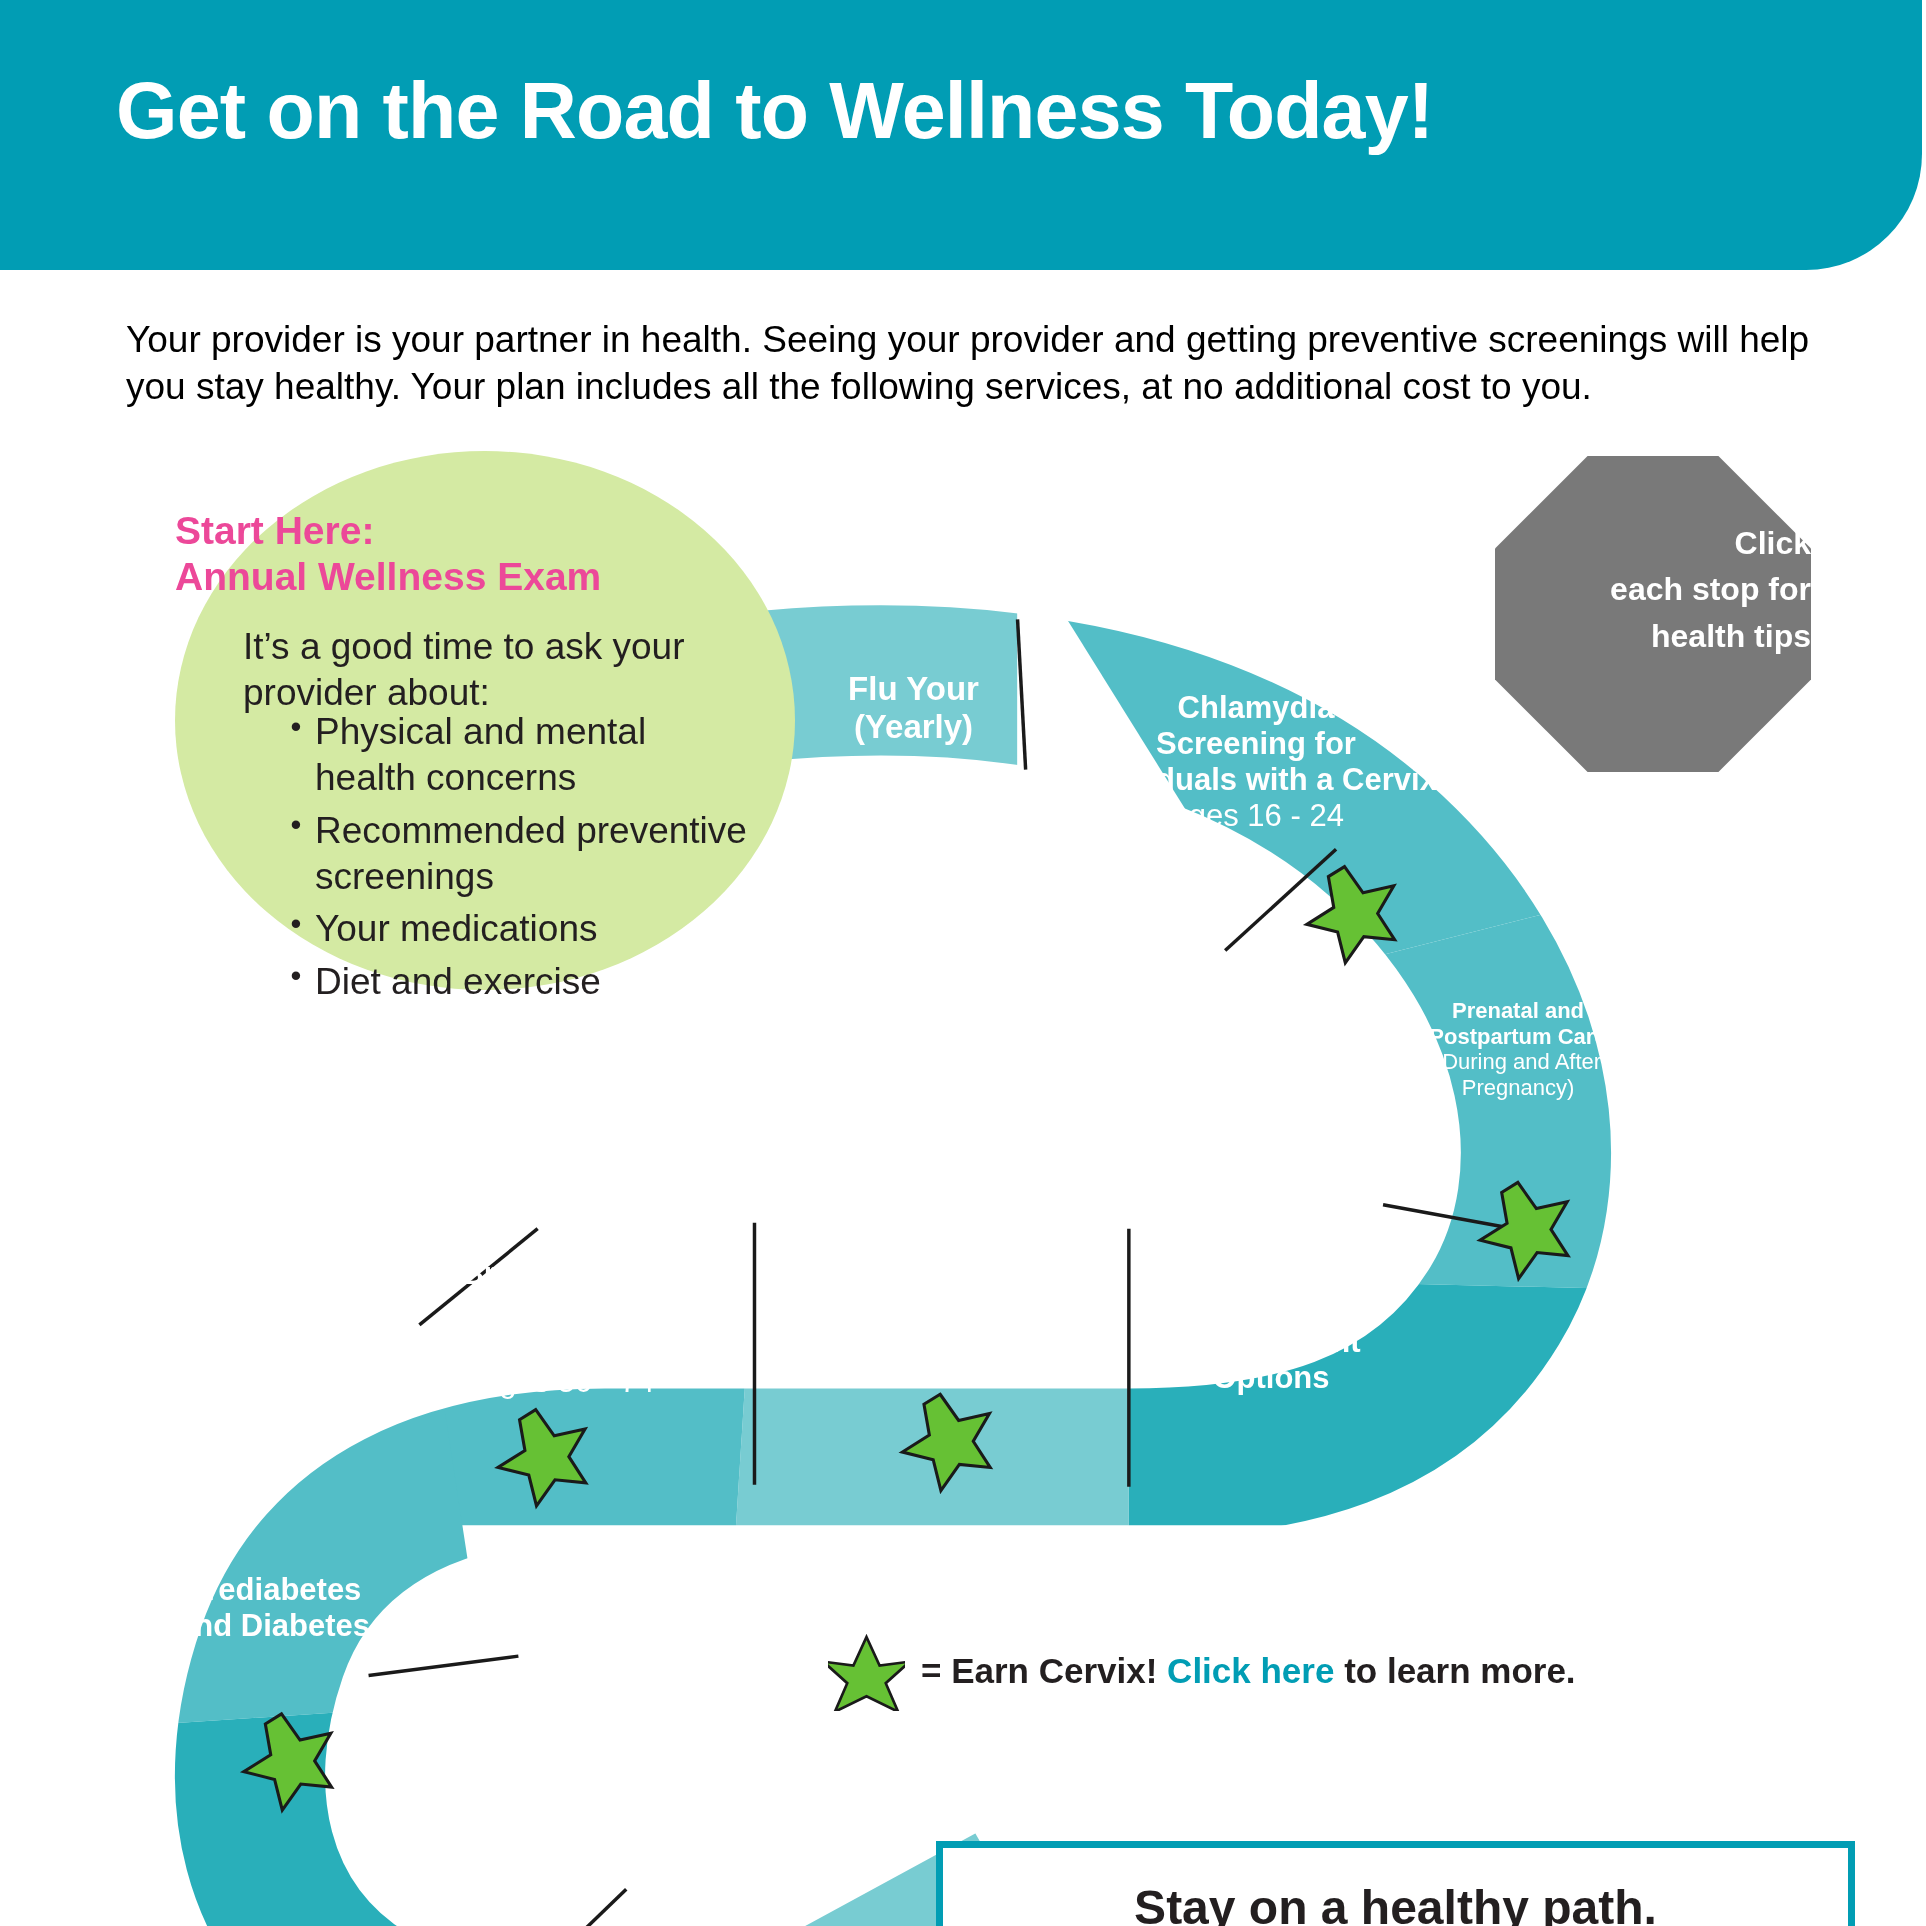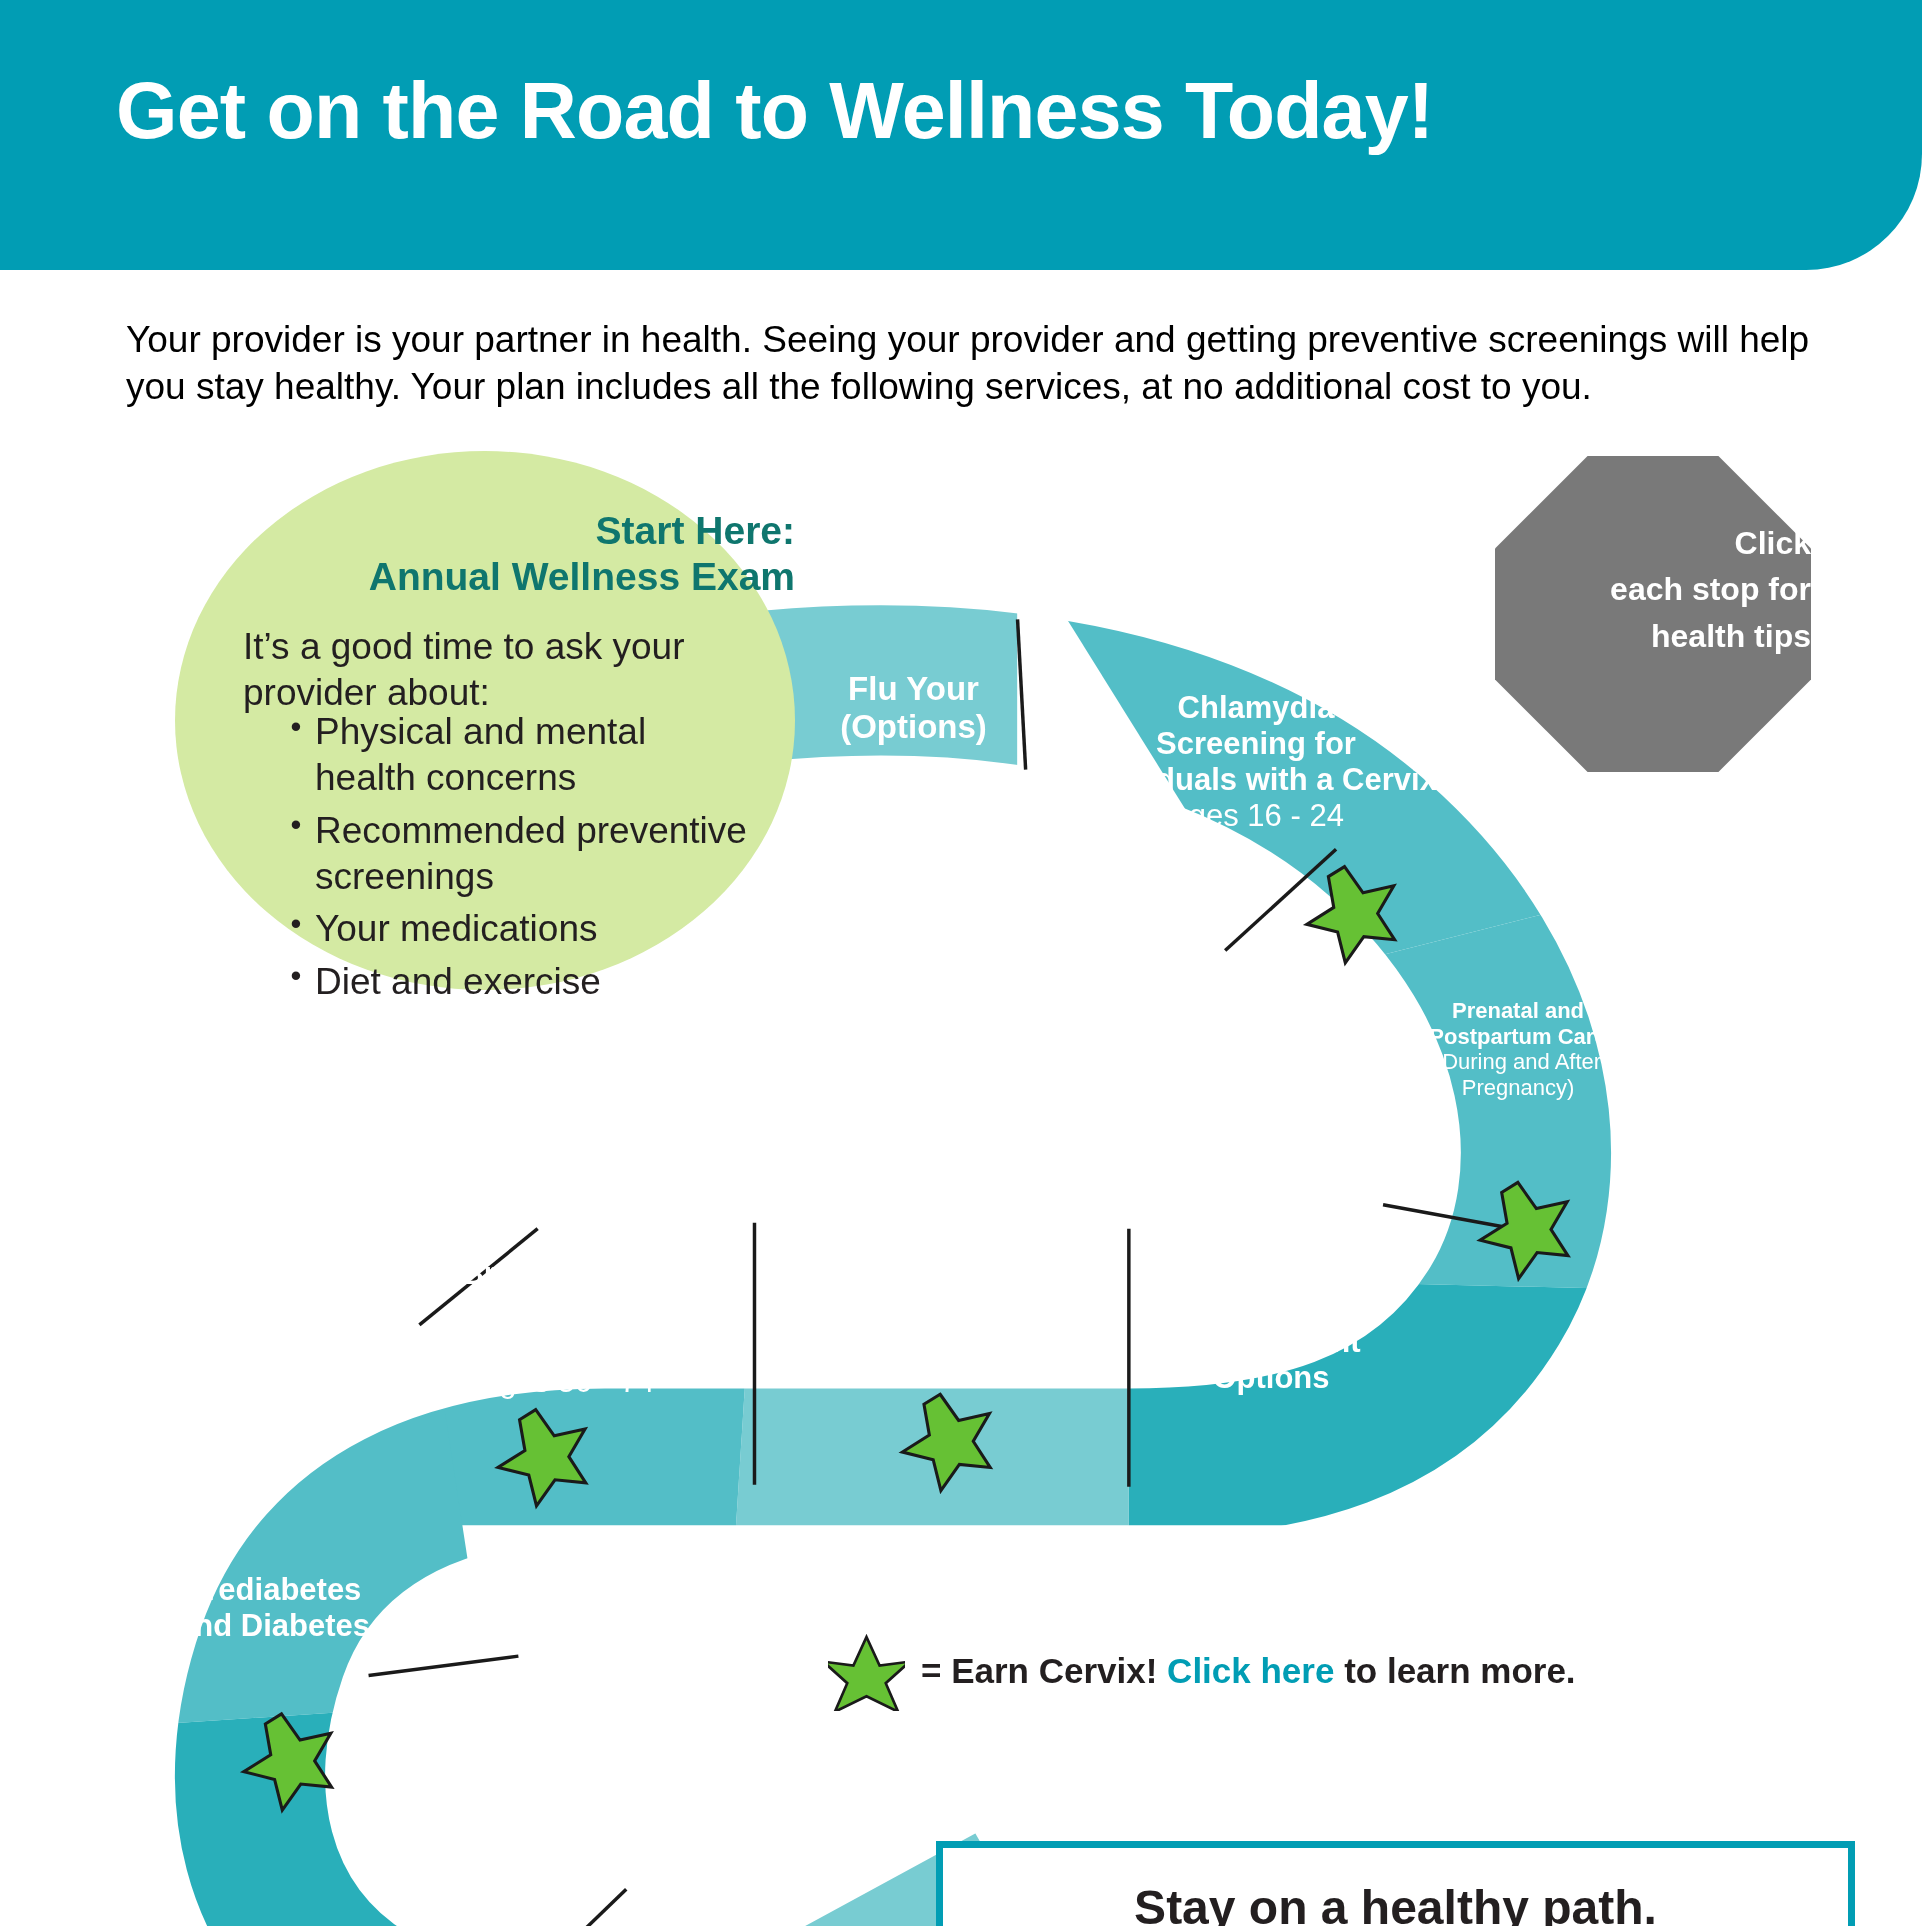--- a/index.html
+++ b/index.html
@@ -31,21 +31,21 @@
     font-size:37px;line-height:1.28;color:#000000;
   }
   
   #start-circle{
     position:absolute;left:175px;top:451px;width:620px;height:539px;
     background:#D4EAA3;border-radius:50%;
     z-index:6;
   }
   #start-title{
     position:absolute;left:175px;top:508px;width:620px;
-    text-align:right;color:#0f766e;font-weight:bold;
+    text-align:left;color:#ec4899;font-weight:bold;
     font-size:39px;line-height:1.18;z-index:7;
   }
   #start-sub{
     position:absolute;left:243px;top:624px;width:501px;
     color:#231f20;font-size:37px;line-height:1.25;z-index:7;
   }
   #start-list{
     position:absolute;left:285px;top:709px;width:470px;
     color:#231f20;font-size:37px;line-height:1.25;z-index:7;
     margin:0;padding:0;list-style:none;
@@ -213,21 +213,21 @@
 
 <div id="octagon"></div>
 <div id="octagon-text">
   <div>Click</div>
   <div>each stop for</div>
   <div>health tips</div>
 </div>
 
 <div class="seg-label" style="left:794px;top:670px;width:239px;font-size:33px;">
   <div>Flu Your</div>
-  <div>(Options)</div>
+  <div>(Yearly)</div>
 </div>
 
 <div class="seg-label" style="left:1025px;top:690px;width:462px;font-size:31px;">
   <div>Chlamydia</div>
   <div>Screening for</div>
   <div>Individuals with a Cervix</div>
   <div class="sub">Ages 16 - 24</div>
 </div>
 
 <div class="seg-label" style="left:1364px;top:998px;width:308px;font-size:22px;">

